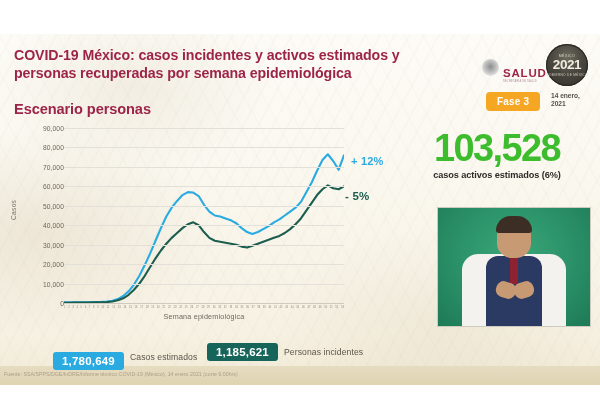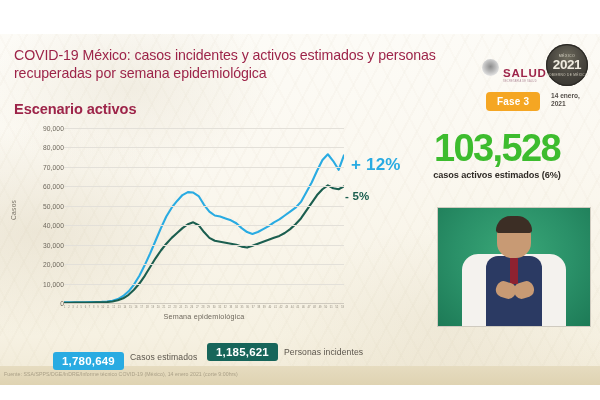--- a/index.html
+++ b/index.html
@@ -24,21 +24,21 @@
       repeating-linear-gradient(118deg, rgba(198,184,152,0.10) 0px, rgba(198,184,152,0.10) 2px, rgba(255,255,255,0) 2px, rgba(255,255,255,0) 13px),
       repeating-linear-gradient(62deg, rgba(198,184,152,0.07) 0px, rgba(198,184,152,0.07) 2px, rgba(255,255,255,0) 2px, rgba(255,255,255,0) 17px);
   }
   #topfade{position:absolute;left:0;top:0;width:600px;height:34px;background:#ffffff;}
   #botband{position:absolute;left:0;top:366px;width:600px;height:34px;
     background:linear-gradient(180deg,#e6dcc0 0%,#dfd3b2 55%,#ffffff 56%,#ffffff 100%);}
 
   
   #title{
     position:absolute;left:14px;top:46px;width:430px;
-    color:#9D2449;font-weight:normal;font-size:14.2px;line-height:18px;
+    color:#9D2449;font-weight:bold;font-size:14.2px;line-height:18px;
     letter-spacing:-0.1px;
   }
   #subtitle{
     position:absolute;left:14px;top:101px;
     color:#9D2449;font-weight:bold;font-size:14.6px;letter-spacing:-0.1px;
   }
   
   #salud{position:absolute;left:482px;top:52px;display:flex;align-items:center;gap:4px;}
   #salud .seal{width:17px;height:17px;border-radius:50%;
     background:radial-gradient(circle at 50% 45%, #8c8c8c 0%, #b9b9b9 40%, #e6e6e6 75%, #cfcfcf 100%);}
@@ -68,21 +68,21 @@
   #plot{position:absolute;left:56px;top:0;width:280px;height:175px;}
   .gl{position:absolute;left:0;width:280px;height:1px;background:#e3e0d9;}
   #xaxisline{position:absolute;left:0;top:175px;width:280px;height:1px;background:#cfcabf;}
   #xlab{position:absolute;left:56px;top:184px;width:280px;text-align:center;
     color:#6d675c;font-size:7.2px;letter-spacing:.2px;}
   #xticks{position:absolute;left:56px;top:176px;width:280px;height:7px;
     display:flex;justify-content:space-between;}
   #xticks span{font-size:2.6px;color:#8e887c;line-height:7px;}
 
   
-  #ann-blue{position:absolute;left:343px;top:155px;color:#29ABE2;font-weight:bold;font-size:17px;letter-spacing:.2px;padding-left:8px;}
+  #ann-blue{position:absolute;left:343px;top:155px;color:#29ABE2;font-weight:bold;font-size:11px;letter-spacing:.2px;padding-left:8px;}
   #ann-green{position:absolute;left:345px;top:190px;color:#1B5E4F;font-weight:bold;font-size:11.5px;letter-spacing:.2px;}
 
   
   #kpi{position:absolute;left:398px;top:128px;width:198px;text-align:center;}
   #kpi .num{color:#3DBC2E;font-weight:bold;font-size:38px;line-height:40px;letter-spacing:-1.6px;}
   #kpi .cap{color:#2f2b26;font-weight:bold;font-size:9.2px;margin-top:2px;letter-spacing:-.1px;}
 
   
   #video{position:absolute;left:437px;top:207px;width:152px;height:118px;
     background:#1f8a63;border:1px solid #cfcabf;overflow:hidden;}
@@ -116,21 +116,21 @@
 </style>
 </head>
 <body>
 
 <div id="slide">
   <div id="texture"></div>
   <div id="topfade"></div>
   <div id="botband"></div>
 
   <div id="title">COVID-19 México: casos incidentes y activos estimados y personas recuperadas por semana epidemiológica</div>
-  <div id="subtitle">Escenario activos</div>
+  <div id="subtitle">Escenario personas</div>
 
   <div id="salud">
     <div class="seal"></div>
     <div class="wordwrap">
       <div class="word">SALUD</div>
       <div class="sub">SECRETARÍA DE SALUD</div>
     </div>
   </div>
 
   <div id="seal2021">

